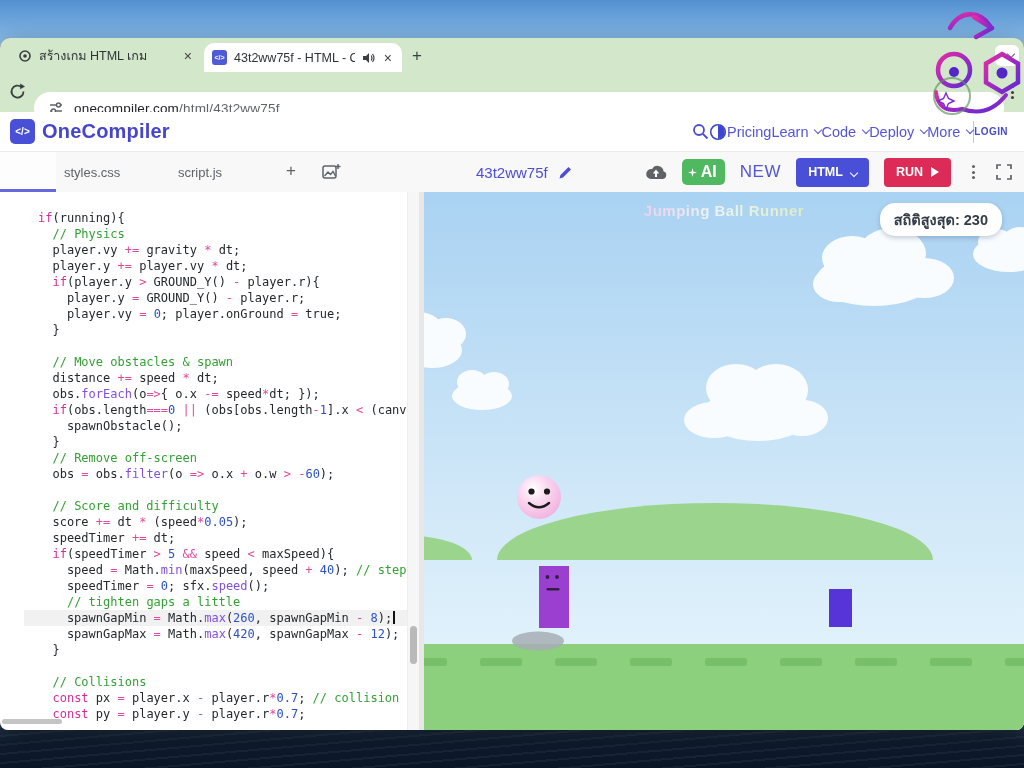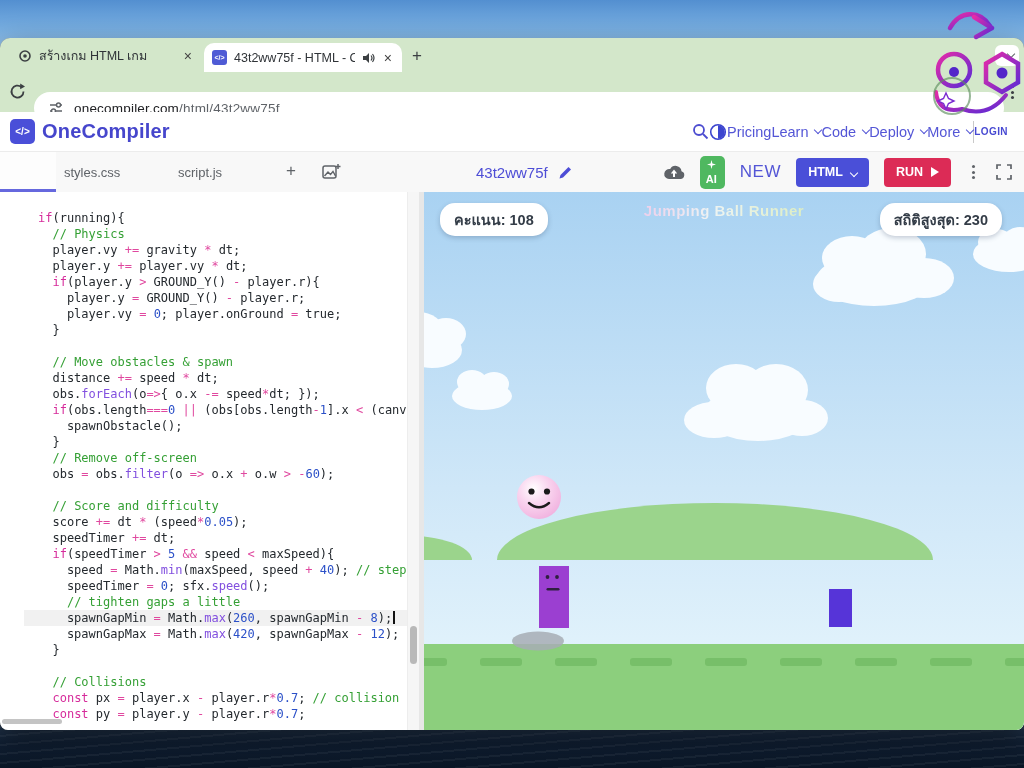--- a/index.html
+++ b/index.html
@@ -62,22 +62,22 @@
   
   .toolbar { position:absolute; left:0; top:114px; width:100%; height:40px; background:#f8f8f8; }
   .ftab { position:absolute; top:0; height:40px; display:flex; align-items:center; font-size:13px; color:#5f6368; }
   .ftab-partial { position:absolute; left:0; top:0; width:56px; height:40px; background:#fdfdfd;
     border-bottom:3px solid #6668de; }
   .addfile { position:absolute; left:286px; top:9px; font-size:17px; color:#5f6368; }
   .addimg { position:absolute; left:322px; top:11px; }
   .projname { position:absolute; left:440px; top:0; height:40px; display:flex; align-items:center; gap:10px;
     color:#4d4dd6; font-size:15px; font-weight:500;margin-left:36px; }
   .tb-right { position:absolute; right:12px; top:0; height:40px; display:flex; align-items:center; gap:15px; }
-  .ai-pill { background:var(--ai-green,#4fb860); color:#fff; font-size:11px; font-weight:bold;
-    border-radius:5px; padding:4px 8px 4px 6px; display:flex; align-items:center; gap:4px;flex-direction:column; }
+  .ai-pill { background:var(--ai-green,#4fb860); color:#fff; font-size:16px; font-weight:bold;
+    border-radius:5px; padding:4px 8px 4px 6px; display:flex; align-items:center; gap:4px; }
   .new-link { color:#5456d6; font-size:17px; font-weight:500; letter-spacing:.6px; }
   .btn-html { background:var(--accent-button,#4a4fd8); color:#fff; font-size:12.5px; font-weight:bold;
     border:none; border-radius:4px; height:29px; padding:0 12px; display:flex; align-items:center; gap:8px; }
   .btn-html .chev { border-color:#fff; margin:0 0 -2px 0; }
   .btn-run { background:var(--run-red,#dc2b56); color:#fff; font-size:12.5px; font-weight:bold;
     border:none; border-radius:4px; height:29px; padding:0 12px; display:flex; align-items:center; gap:8px; }
   .play-tri { width:0; height:0; border-left:8px solid #fff; border-top:5px solid transparent;
     border-bottom:5px solid transparent; }
   .tb-kebab { display:flex; flex-direction:column; gap:2.5px; padding:0 6px; }
   .tb-kebab i { width:3px; height:3px; border-radius:50%; background:#5f6368; }
@@ -375,21 +375,20 @@
         <rect x="405" y="397" width="23" height="38" fill="var(--obstacle-violet,#5634d8)"></rect>
 
         <g>
           <circle cx="115" cy="305" r="22" fill="url(#ballGrad)"></circle>
           <circle cx="107.5" cy="299.5" r="3.1" fill="#1b1b1b"></circle>
           <circle cx="123" cy="299.5" r="3.1" fill="#1b1b1b"></circle>
           <path d="M 105 311 Q 115 319.5 125 311" stroke="#1b1b1b" stroke-width="2.4" fill="none" stroke-linecap="round"></path>
         </g>
       </svg>
 
-      <span class="pill score">คะแนน: 108</span>
       <span class="pill record">สถิติสูงสุด: 230</span>
       <div class="game-title">Jumping Ball Runner</div>
     </div>
   </div>
 </div>
 
 <svg class="doodle" viewBox="0 0 112 120">
   <defs>
     <linearGradient id="doodleGrad" x1="0" y1="0" x2="1" y2="1">
       <stop offset="0%" stop-color="#e62ba8"></stop>

